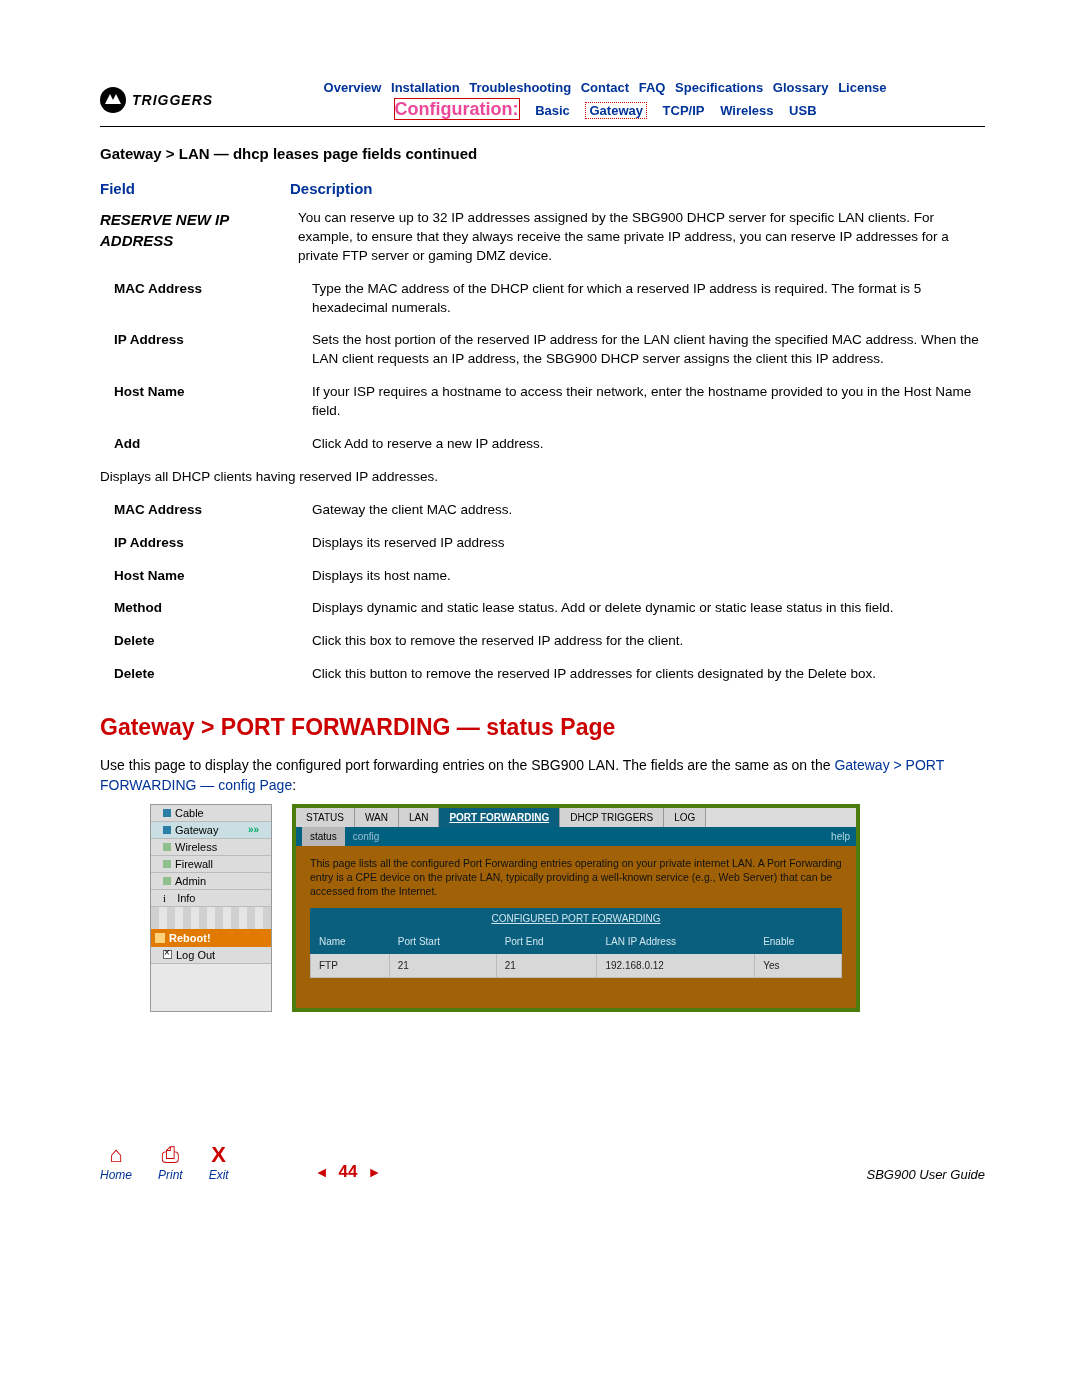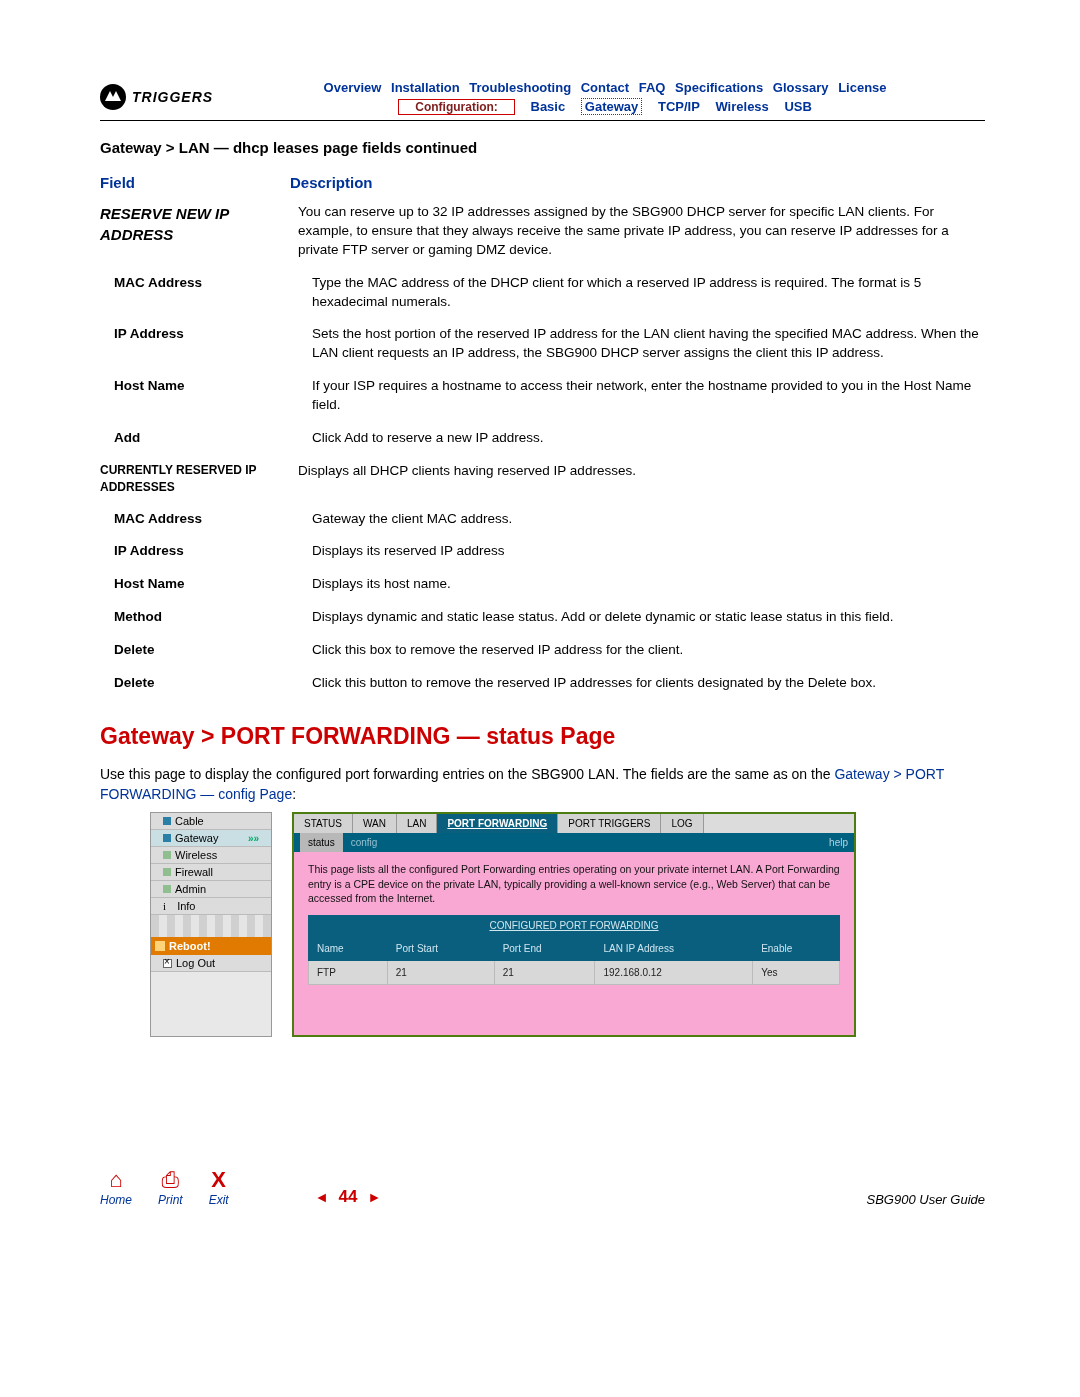--- a/index.html
+++ b/index.html
@@ -61,24 +61,24 @@
     text-align:center;
   }
   .topnav span { margin: 0 3px; cursor:pointer; }
   .subnav {
     font-size: 13px;
     text-align:center;
     margin-top:4px;
   }
   .subnav .active-box {
     border:1px solid #cc0000;
-    color:#7f1d1d;
+    color:#ec4899;
     font-weight:bold;
-    padding:0 16px;
-    font-size:12px;
+    padding:0 0;
+    font-size:18px;
   }
   .subnav span { margin:0 6px; cursor:pointer; }
   .subnav .plain { color:#003399; }
   .subnav .dotted {
     color:#003399;
     border:1px dotted #cc0000;
     padding:0 3px;
   }
   hr.thin {
     border:none; border-top:1px solid #000; margin:6px 0 14px;
@@ -127,24 +127,24 @@
     content:"»»"; margin-left:auto; font-weight:bold; color:#0a6; font-size:10px;
   }
   .side-menu .sq{ width:8px;height:8px;background:#2a7fa6;display:inline-block; }
   .side-menu .sq.g{ background:#8fbf8f; }
   .side-menu .sq.x{ background:#fff;border:1px solid #666;width:7px;height:7px;position:relative;}
   .side-menu .sq.x::before{content:"×";position:absolute;left:0;top:-4px;font-size:10px;}
   .side-menu .stripe{height:22px;background:repeating-linear-gradient(90deg,#d0d0d0 0 8px,#e5e5e5 8px 16px);}
   .side-menu .reboot{background:#e07a00;color:#fff;font-weight:bold;padding:3px 4px;display:flex;align-items:center;gap:4px;}
   .side-menu .reboot .ic{background:#ffd37a;width:10px;height:10px;}
   .app-win{
-    border:2px solid #4d7c0f;
-    background:#f9a8d4;
+    border:4px solid #4d7c0f;
+    background:#a16207;
     width:560px;
-    padding-bottom:40px;
+    padding-bottom:20px;
   }
   .tab-row{
     display:flex;background:#dcdcdc;font-size:10px;
   }
   .tab-row .t{padding:4px 10px;border-right:1px solid #999;background:#d3d3d3;}
   .tab-row .t.act{background:#0a5f7f;color:#fff;font-weight:bold;text-decoration:underline;}
   .subtab-row{
     display:flex;align-items:center;background:#006080;color:#cfe6ef;
     font-size:10px;padding:0 6px;
   }
@@ -229,21 +229,20 @@
       </div>
       <div class="row">
         <div class="field indent">Host Name</div>
         <div class="desc">If your ISP requires a hostname to access their network, enter the hostname provided to you in the Host Name field.</div>
       </div>
       <div class="row">
         <div class="field indent">Add</div>
         <div class="desc">Click Add to reserve a new IP address.</div>
       </div>
       <div class="row">
-        <div class="field" style="font-size: 12px;">CURRENTLY RESERVED IP ADDRESSES</div>
         <div class="desc">Displays all DHCP clients having reserved IP addresses.</div>
       </div>
       <div class="row">
         <div class="field indent">MAC Address</div>
         <div class="desc">Gateway the client MAC address.</div>
       </div>
       <div class="row">
         <div class="field indent">IP Address</div>
         <div class="desc">Displays its reserved IP address</div>
       </div>
@@ -304,21 +303,21 @@
           <span>Log Out</span>
         </div>
     </div>
 
     <div class="app-win">
       <div class="tab-row">
         <div class="t">STATUS</div>
         <div class="t">WAN</div>
         <div class="t">LAN</div>
         <div class="t act">PORT FORWARDING</div>
-        <div class="t">PORT TRIGGERS</div>
+        <div class="t">DHCP TRIGGERS</div>
         <div class="t">LOG</div>
       </div>
       <div class="subtab-row">
         <span class="st act">status</span>
         <span class="st">config</span>
         <span class="help">help</span>
       </div>
       <div class="app-body">
         <div class="app-desc">This page lists all the configured Port Forwarding entries operating on your private internet LAN. A Port Forwarding entry is a CPE device on the private LAN, typically providing a well-known service (e.g., Web Server) that can be accessed from the Internet.</div>
         <div class="cpf-head">CONFIGURED PORT FORWARDING</div>

